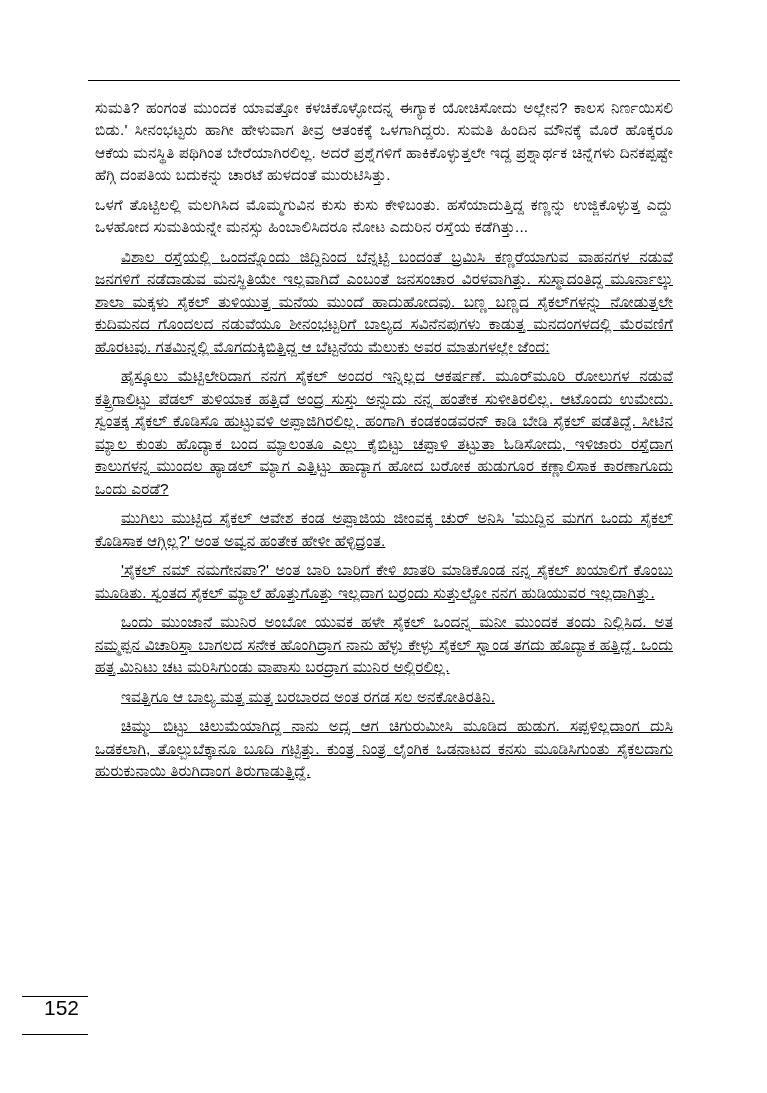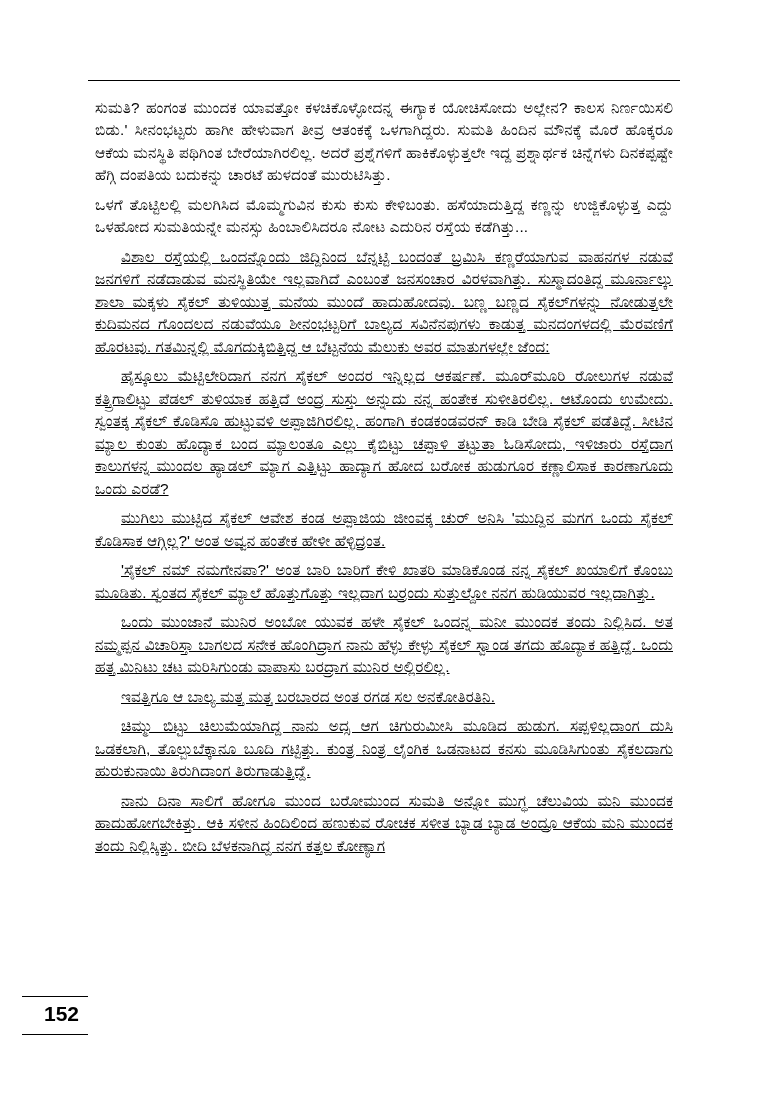--- a/index.html
+++ b/index.html
@@ -68,23 +68,23 @@
     position: absolute;
     left: 22px;
     top: 38px;
     width: 66px;
     height: 1px;
     background: #000000;
   }
   .page-number {
     position: absolute;
     left: 44px;
-    top: 6px;
+    top: 0;
     font-size: 21px;
-    font-weight: bold;
+    font-weight: normal;
     font-family: "Liberation Sans", "DejaVu Sans", sans-serif;
     color: #000000;
   }
 </style>
 </head>
 <body>
 
 <div class="page">
 
   <div class="top-rule"></div>
@@ -92,21 +92,20 @@
   <div class="content">
     <p>ಸುಮತಿ? ಹಂಗಂತ ಮುಂದಕ ಯಾವತ್ತೋ ಕಳಚಿಕೊಳ್ಳೋದನ್ನ ಈಗ್ಯಾಕ ಯೋಚಿಸೋದು ಅಲ್ಲೇನ? ಕಾಲಸ ನಿರ್ಣಯಿಸಲಿ ಬಿಡು.' ಸೀನಂಭಟ್ಟರು ಹಾಗೀ ಹೇಳುವಾಗ ತೀವ್ರ ಆತಂಕಕ್ಕೆ ಒಳಗಾಗಿದ್ದರು. ಸುಮತಿ ಹಿಂದಿನ ಮೌನಕ್ಕೆ ಮೊರೆ ಹೊಕ್ಕರೂ ಆಕೆಯ ಮನಸ್ಥಿತಿ ಪಥಿಗಿಂತ ಬೇರೆಯಾಗಿರಲಿಲ್ಲ. ಅದರೆ ಪ್ರಶ್ನೆಗಳಿಗೆ ಹಾಕಿಕೊಳ್ಳುತ್ತಲೇ ಇದ್ದ ಪ್ರಶ್ನಾರ್ಥಕ ಚಿನ್ನೆಗಳು ದಿನಕಪ್ಪಷ್ಟೇ ಹೆಗ್ಗಿ ದಂಪತಿಯ ಬದುಕನ್ನು   ಚಾರಟೆ ಹುಳದಂತೆ ಮುರುಟಿಸಿತ್ತು.</p>
     <p>ಒಳಗೆ ತೊಟ್ಟಿಲಲ್ಲಿ ಮಲಗಿಸಿದ ಮೊಮ್ಮಗುವಿನ ಕುಸು ಕುಸು ಕೇಳಿಬಂತು. ಹಸೆಯಾದುತ್ತಿದ್ದ ಕಣ್ಣನ್ನು ಉಜ್ಜಿಕೊಳ್ಳುತ್ತ ಎದ್ದು ಒಳಹೋದ ಸುಮತಿಯನ್ನೇ ಮನಸ್ಸು ಹಿಂಬಾಲಿಸಿದರೂ ನೋಟ ಎದುರಿನ ರಸ್ತೆಯ ಕಡೆಗಿತ್ತು...</p>
     <p class="indent">ವಿಶಾಲ ರಸ್ತೆಯಲ್ಲಿ ಒಂದನ್ನೊಂದು ಜಿದ್ದಿನಿಂದ ಬೆನ್ನಟ್ಟಿ ಬಂದಂತೆ ಬ್ರಮಿಸಿ ಕಣ್ಣರೆಯಾಗುವ ವಾಹನಗಳ ನಡುವೆ ಜನಗಳಿಗೆ ನಡೆದಾಡುವ ಮನಸ್ಥಿತಿಯೇ ಇಲ್ಲವಾಗಿದೆ ಎಂಬಂತೆ ಜನಸಂಚಾರ ವಿರಳವಾಗಿತ್ತು. ಸುಸ್ಮಾದಂತಿದ್ದ ಮೂರ್ನಾಲ್ಕು ಶಾಲಾ ಮಕ್ಕಳು ಸೈಕಲ್ ತುಳಿಯುತ್ತ ಮನೆಯ ಮುಂದೆ ಹಾದುಹೋದವು. ಬಣ್ಣ ಬಣ್ಣದ ಸೈಕಲ್‌ಗಳನ್ನು ನೋಡುತ್ತಲೇ ಕುದಿಮನದ ಗೊಂದಲದ ನಡುವೆಯೂ ಶೀನಂಭಟ್ಟರಿಗೆ ಬಾಲ್ಯದ ಸವಿನೆನಪುಗಳು ಕಾಡುತ್ತ ಮನದಂಗಳದಲ್ಲಿ ಮೆರವಣಿಗೆ ಹೊರಟವು. ಗತಮಿನ್ನಲ್ಲಿ ಮೊಗದುಕ್ಕಿಬಿತ್ತಿದ್ದ ಆ ಬೆಟ್ಟನೆಯ ಮೆಲುಕು ಅವರ ಮಾತುಗಳಲ್ಲೇ ಜೆಂದ:</p>
     <p class="indent">ಹೈಸ್ಕೂಲು ಮೆಟ್ಟಿಲೇರಿದಾಗ ನನಗ ಸೈಕಲ್ ಅಂದರ ಇನ್ನಿಲ್ಲದ ಆಕರ್ಷಣೆ. ಮೂರ್‌ಮೂರಿ ರೋಲುಗಳ ನಡುವೆ ಕತ್ತ್ರಿಗಾಲಿಟ್ಟು ಪೆಡಲ್ ತುಳಿಯಾಕ ಹತ್ತಿದೆ ಅಂದ್ರ ಸುಸ್ತು ಅನ್ನುದು ನನ್ನ ಹಂತೇಕ ಸುಳೀತಿರಲಿಲ್ಲ. ಆಟೊಂದು ಉಮೇದು. ಸ್ವಂತಕ್ಕ ಸೈಕಲ್ ಕೊಡಿಸೊ ಹುಟ್ಟುವಳಿ ಅಪ್ಪಾಜಿಗಿರಲಿಲ್ಲ. ಹಂಗಾಗಿ ಕಂಡಕಂಡವರನ್ ಕಾಡಿ ಬೇಡಿ ಸೈಕಲ್ ಪಡೆತಿದ್ದೆ. ಸೀಟಿನ ಮ್ಯಾಲ ಕುಂತು ಹೊದ್ಯಾಕ ಬಂದ ಮ್ಯಾಲಂತೂ ಎಲ್ಲು ಕೈಬಿಟ್ಟು ಚಪ್ಪಾಳಿ ತಟ್ಟುತಾ ಓಡಿಸೋದು, ಇಳಿಜಾರು ರಸ್ತೆದಾಗ ಕಾಲುಗಳನ್ನ ಮುಂದಲ ಹ್ಯಾಡಲ್ ಮ್ಯಾಗ ಎತ್ತಿಟ್ಟು ಹಾದ್ಯಾಗ ಹೋದ ಬರೋಕ ಹುಡುಗೂರ ಕಣ್ಣಾಲಿಸಾಕ ಕಾರಣಾಗೂದು ಒಂದು ಎರಡೆ?</p>
     <p class="indent">ಮುಗಿಲು ಮುಟ್ಟಿದ ಸೈಕಲ್ ಆವೇಶ ಕಂಡ ಅಪ್ಪಾಜಿಯ ಜೀಂವಕ್ಕ ಚುರ್ ಅನಿಸಿ 'ಮುದ್ದಿನ ಮಗಗ ಒಂದು ಸೈಕಲ್ ಕೊಡಿಸಾಕ ಆಗ್ಗಿಲ್ಲ?' ಅಂತ ಅವ್ವನ ಹಂತೇಕ ಹೇಳೀ ಹೆಳ್ಳಿದ್ರಂತ.</p>
     <p class="indent">'ಸೈಕಲ್ ನಮ್ ನಮಗೇನಪಾ?' ಅಂತ ಬಾರಿ ಬಾರಿಗೆ ಕೇಳಿ ಖಾತರಿ ಮಾಡಿಕೊಂಡ ನನ್ನ ಸೈಕಲ್ ಖಯಾಲಿಗೆ ಕೊಂಬು ಮೂಡಿತು. ಸ್ವಂತದ ಸೈಕಲ್ ಮ್ಯಾಲೆ ಹೊತ್ತುಗೊತ್ತು ಇಲ್ಲದಾಗ ಬರ್ರಂದು ಸುತ್ತುಲ್ದೋ ನನಗ ಹುಡಿಯುವರ ಇಲ್ಲದಾಗಿತ್ತು.</p>
     <p class="indent">ಒಂದು ಮುಂಜಾನೆ ಮುನಿರ ಅಂಬೋ ಯುವಕ ಹಳೇ ಸೈಕಲ್ ಒಂದನ್ನ ಮನೀ ಮುಂದಕ ತಂದು ನಿಲ್ಲಿಸಿದ. ಅತ ನಮ್ಮಪ್ಪನ ವಿಚಾರಿಸ್ತಾ ಬಾಗಲದ ಸನೇಕ ಹೊಂಗಿದ್ರಾಗ ನಾನು ಹೆಳ್ಳು ಕೇಳ್ಳು ಸೈಕಲ್ ಸ್ವಾಂಡ ತಗದು ಹೊದ್ಯಾಕ ಹತ್ತಿದ್ದೆ. ಒಂದು ಹತ್ತ ಮಿನಿಟು ಚಟ ಮರಿಸಿಗುಂಡು ವಾಪಾಸು ಬರದ್ರಾಗ ಮುನಿರ ಅಲ್ಲಿರಲಿಲ್ಲ.</p>
     <p class="indent">ಇವತ್ತಿಗೂ ಆ ಬಾಲ್ಯ ಮತ್ತ ಮತ್ತ ಬರಬಾರದ ಅಂತ ರಗಡ ಸಲ ಅನಕೋತಿರತಿನಿ.</p>
     <p class="indent">ಚಿಮ್ಮು ಬಿಟ್ಟು ಚಿಲುಮೆಯಾಗಿದ್ದ ನಾನು ಅದ್ಸ ಆಗ ಚಿಗುರುಮೀಸಿ ಮೂಡಿದ ಹುಡುಗ. ಸಪ್ಪಳಿಲ್ಲದಾಂಗ ದುಸಿ ಒಡಕಲಾಗಿ, ತೊಲ್ಬುಬೆಕ್ಕಾನೂ ಬೂದಿ ಗಟ್ಟಿತ್ತು. ಕುಂತ್ರ ನಿಂತ್ರ ಲೈಂಗಿಕ ಒಡನಾಟದ ಕನಸು ಮೂಡಿಸಿಗುಂತು ಸೈಕಲದಾಗು ಹುರುಕುನಾಯಿ ತಿರುಗಿದಾಂಗ ತಿರುಗಾಡುತ್ತಿದ್ದೆ.</p>
-    <p class="indent">ನಾನು ದಿನಾ ಸಾಲಿಗೆ ಹೋಗೂ ಮುಂದ ಬರೋಮುಂದ ಸುಮತಿ ಅನ್ನೋ ಮುಗ್ಧ ಚೆಲುವಿಯ ಮನಿ ಮುಂದಕ ಹಾದುಹೋಗಬೇಕಿತ್ತು. ಆಕಿ ಸಳೀನ ಹಿಂದಿಲಿಂದ ಹಣುಕುವ ರೋಚಕ ಸಳೀತ ಬ್ಯಾಡ ಬ್ಯಾಡ ಅಂದ್ರೂ ಆಕೆಯ ಮನಿ ಮುಂದಕ ತಂದು ನಿಲ್ಲಿಸ್ಕಿತ್ತು. ಬೀದಿ ಬೆಳಕನಾಗಿದ್ದ ನನಗ ಕತ್ತಲ ಕೋಣ್ಯಾಗ</p>
   </div>
 
   <div class="footer">
     <div class="footer-rule-top"></div>
     <div class="page-number">152</div>
     <div class="footer-rule-bottom"></div>
   </div>
 
 </div>
 

